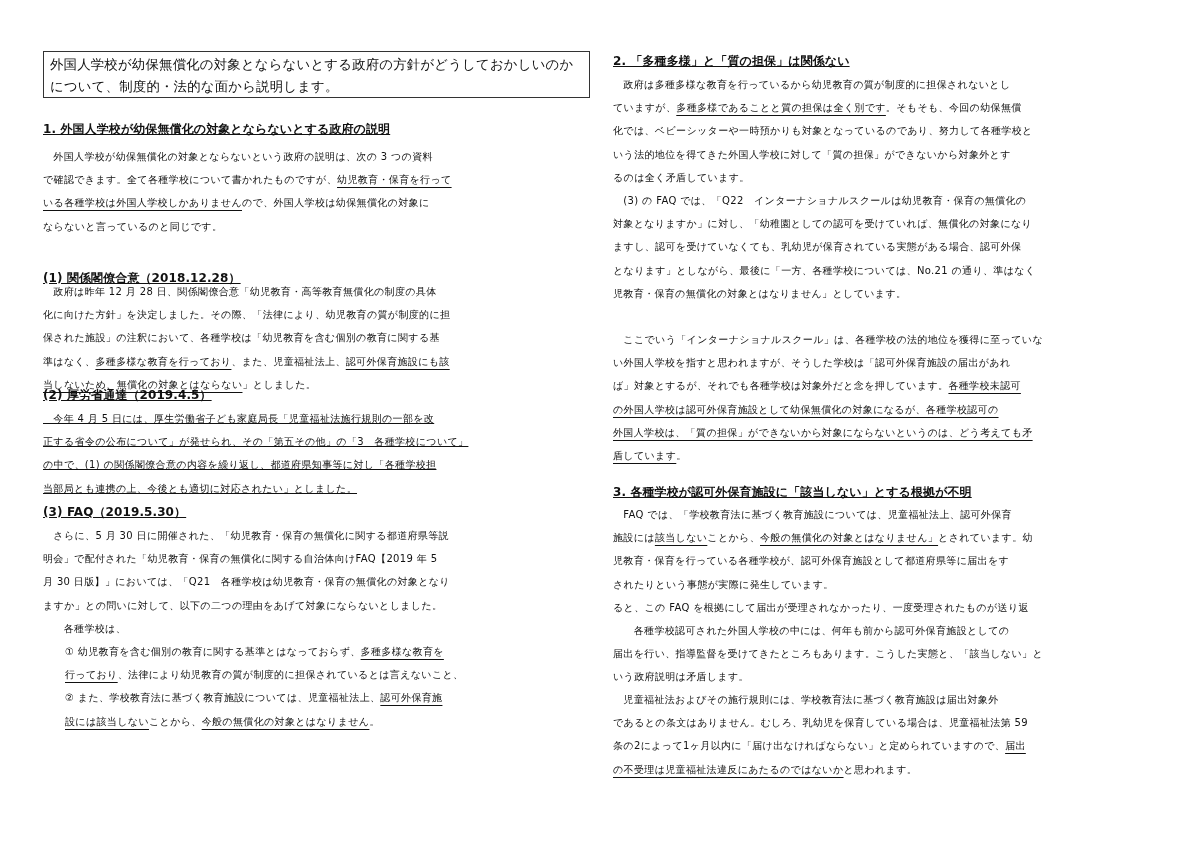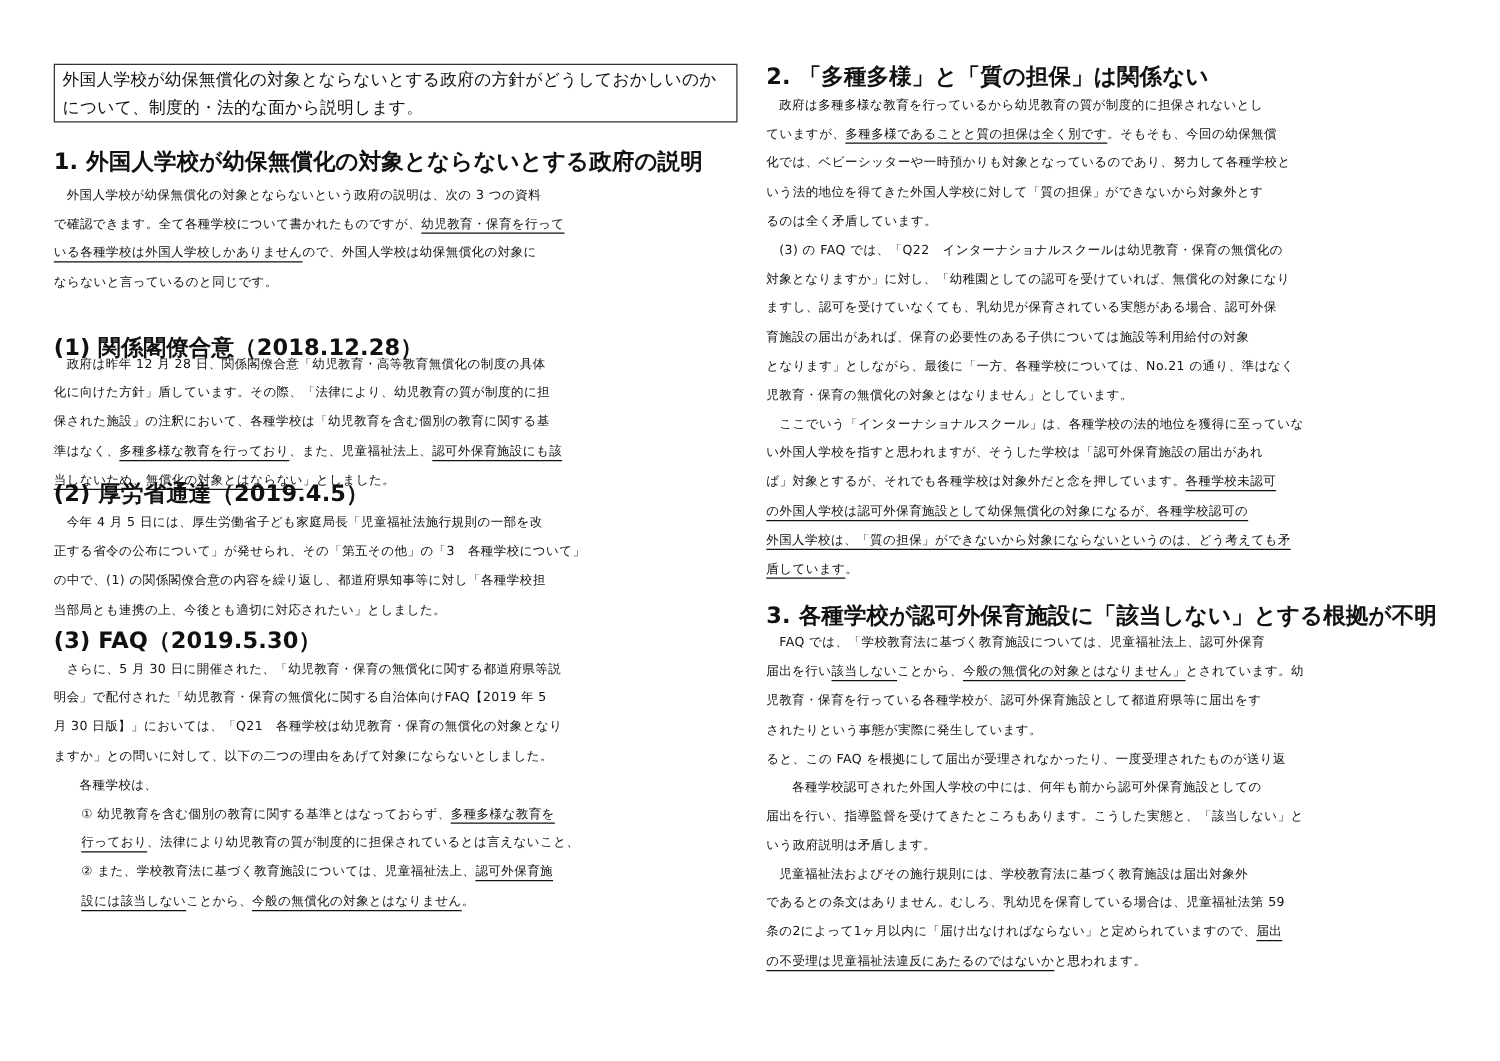--- a/index.html
+++ b/index.html
@@ -7,21 +7,21 @@
          font-family:"DejaVu Sans", "Liberation Sans", sans-serif; color:#111; }
   .col { position:absolute; top:0; }
   .left { left:43px; width:550px; }
   .right { left:613px; width:537px; }
   .intro-box { position:absolute; left:43px; top:51px; width:547px; height:47px;
                border:1.5px solid #333; box-sizing:border-box; padding:2px 6px;
                font-size:13.4px; line-height:22px; letter-spacing:0.2px; }
   .blk { position:absolute; font-size:10px; line-height:23.2px; letter-spacing:0.35px; text-align:justify; }
   .left .blk { left:0; width:550px; }
   .right .blk { left:0; width:537px; }
-  .h { font-weight:bold; font-size:18px; letter-spacing:0.1px; }
+  .h { font-weight:bold; font-size:12px; letter-spacing:0.1px;text-decoration:underline; }
   .u { text-decoration:underline; text-underline-offset:4px; text-decoration-thickness:1.2px; }
   .list-item { padding-left:22px; }
   .line { display:block; white-space:nowrap; }
 </style>
 </head>
 <body>
 
 <div class="intro-box">
   <span class="line">外国人学校が幼保無償化の対象とならないとする政府の方針がどうしておかしいのか</span>
   <span class="line">について、制度的・法的な面から説明します。</span>
@@ -33,28 +33,28 @@
   <div class="blk" style="top:145px;">
     <span class="line">　外国人学校が幼保無償化の対象とならないという政府の説明は、次の 3 つの資料</span>
     <span class="line"><span>で確認できます。全て各種学校について書かれたものですが、</span><span class="u">幼児教育・保育を行って</span></span>
     <span class="line"><span class="u">いる各種学校は外国人学校しかありません</span><span>ので、外国人学校は幼保無償化の対象に</span></span>
     <span class="line">ならないと言っているのと同じです。</span>
   </div>
 
   <div class="blk h" style="top:267px;">(1) 関係閣僚合意（2018.12.28）</div>
   <div class="blk" style="top:280px;">
     <span class="line">　政府は昨年 12 月 28 日、関係閣僚合意「幼児教育・高等教育無償化の制度の具体</span>
-    <span class="line">化に向けた方針」盾しています。その際、「法律により、幼児教育の質が制度的に担</span>
+    <span class="line">化に向けた方針」を決定しました。その際、「法律により、幼児教育の質が制度的に担</span>
     <span class="line">保された施設」の注釈において、各種学校は「幼児教育を含む個別の教育に関する基</span>
     <span class="line"><span>準はなく、</span><span class="u">多種多様な教育を行っており</span><span>、また、児童福祉法上、</span><span class="u">認可外保育施設にも該</span></span>
     <span class="line"><span class="u">当しないため</span><span>、</span><span class="u">無償化の対象とはならない</span><span>」としました。</span></span>
   </div>
 
   <div class="blk h" style="top:384px;">(2) 厚労省通達（2019.4.5）</div>
-  <div class="blk" style="top:407px;">
+  <div class="blk" style="top:407px;text-decoration:underline;">
     <span class="line">　今年 4 月 5 日には、厚生労働省子ども家庭局長「児童福祉法施行規則の一部を改</span>
     <span class="line">正する省令の公布について」が発せられ、その「第五その他」の「3　各種学校について」</span>
     <span class="line">の中で、(1) の関係閣僚合意の内容を繰り返し、都道府県知事等に対し「各種学校担</span>
     <span class="line">当部局とも連携の上、今後とも適切に対応されたい」としました。</span>
   </div>
 
   <div class="blk h" style="top:501px;">(3) FAQ（2019.5.30）</div>
   <div class="blk" style="top:524px;">
     <span class="line">　さらに、5 月 30 日に開催された、「幼児教育・保育の無償化に関する都道府県等説</span>
     <span class="line">明会」で配付された「幼児教育・保育の無償化に関する自治体向けFAQ【2019 年 5</span>
@@ -78,37 +78,36 @@
     <span class="line">　政府は多種多様な教育を行っているから幼児教育の質が制度的に担保されないとし</span>
     <span class="line"><span>ていますが、</span><span class="u">多種多様であることと質の担保は全く別です</span><span>。そもそも、今回の幼保無償</span></span>
     <span class="line">化では、ベビーシッターや一時預かりも対象となっているのであり、努力して各種学校と</span>
     <span class="line">いう法的地位を得てきた外国人学校に対して「質の担保」ができないから対象外とす</span>
     <span class="line">るのは全く矛盾しています。</span>
   </div>
   <div class="blk" style="top:189px;">
     <span class="line">　(3) の FAQ では、「Q22　インターナショナルスクールは幼児教育・保育の無償化の</span>
     <span class="line">対象となりますか」に対し、「幼稚園としての認可を受けていれば、無償化の対象になり</span>
     <span class="line">ますし、認可を受けていなくても、乳幼児が保育されている実態がある場合、認可外保</span>
-    <span class="line">育施設の届出があれば、保育の必要性のある子供については施設等利用給付の対象</span>
     <span class="line">となります」としながら、最後に「一方、各種学校については、No.21 の通り、準はなく</span>
     <span class="line">児教育・保育の無償化の対象とはなりません」としています。</span>
   </div>
   <div class="blk" style="top:328px;">
     <span class="line">　ここでいう「インターナショナルスクール」は、各種学校の法的地位を獲得に至っていな</span>
     <span class="line">い外国人学校を指すと思われますが、そうした学校は「認可外保育施設の届出があれ</span>
     <span class="line"><span>ば」対象とするが、それでも各種学校は対象外だと念を押しています。</span><span class="u">各種学校未認可</span></span>
     <span class="line"><span class="u">の外国人学校は認可外保育施設として幼保無償化の対象になるが、各種学校認可の</span></span>
     <span class="line"><span class="u">外国人学校は、「質の担保」ができないから対象にならないというのは、どう考えても矛</span></span>
     <span class="line"><span class="u">盾しています</span><span>。</span></span>
   </div>
 
   <div class="blk h" style="top:481px;">3. 各種学校が認可外保育施設に「該当しない」とする根拠が不明</div>
   <div class="blk" style="top:503px;">
     <span class="line">　FAQ では、「学校教育法に基づく教育施設については、児童福祉法上、認可外保育</span>
-    <span class="line"><span>届出を行い</span><span class="u">該当しない</span><span>ことから、</span><span class="u">今般の無償化の対象とはなりません」</span><span>とされています。幼</span></span>
+    <span class="line"><span>施設には</span><span class="u">該当しない</span><span>ことから、</span><span class="u">今般の無償化の対象とはなりません」</span><span>とされています。幼</span></span>
     <span class="line">児教育・保育を行っている各種学校が、認可外保育施設として都道府県等に届出をす</span>
     <span class="line">されたりという事態が実際に発生しています。</span>
     <span class="line">ると、この FAQ を根拠にして届出が受理されなかったり、一度受理されたものが送り返</span>
   </div>
   <div class="blk" style="top:619px;">
     <span class="line">　　各種学校認可された外国人学校の中には、何年も前から認可外保育施設としての</span>
     <span class="line">届出を行い、指導監督を受けてきたところもあります。こうした実態と、「該当しない」と</span>
     <span class="line">いう政府説明は矛盾します。</span>
   </div>
   <div class="blk" style="top:688px;">

